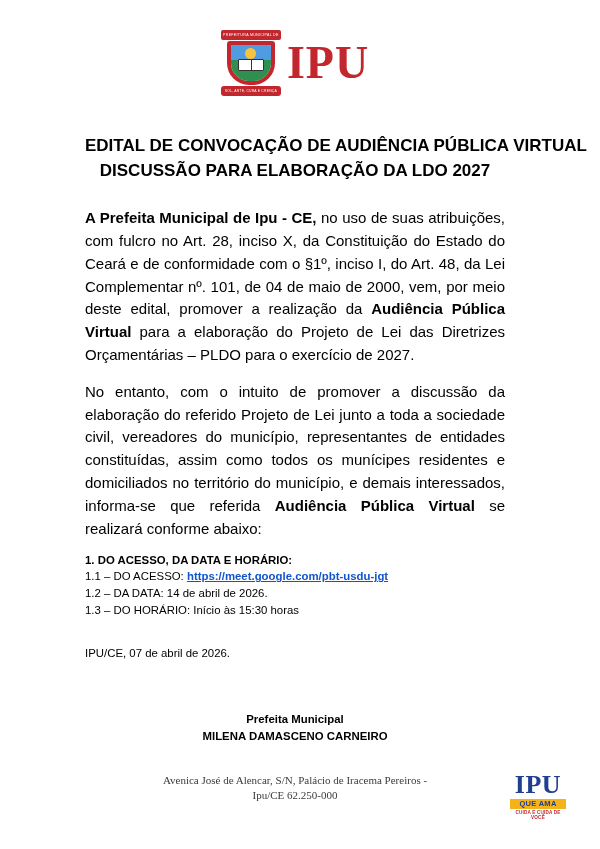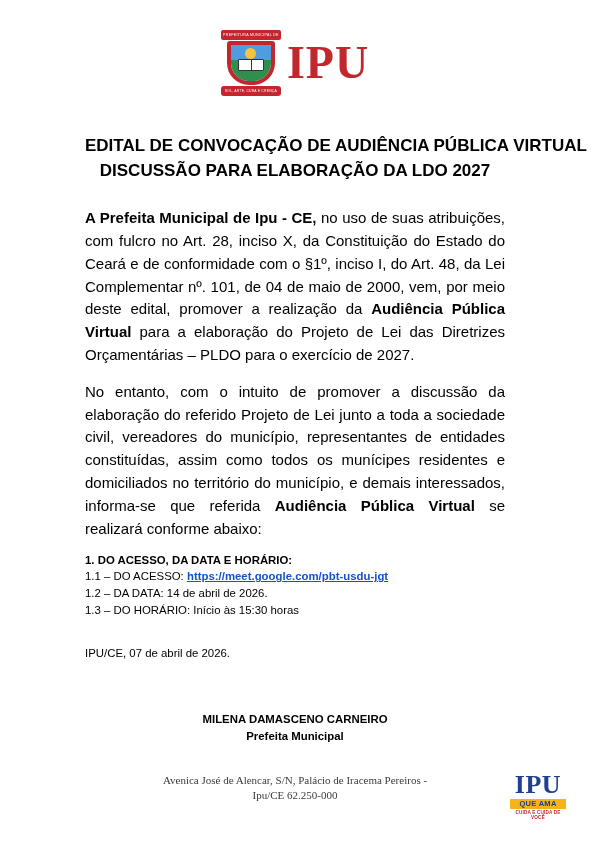--- a/index.html
+++ b/index.html
@@ -269,22 +269,22 @@
 
     <p class="item-line">
       <span>1.1 – DO ACESSO: </span><a href="#">https://meet.google.com/pbt-usdu-jgt</a>
     </p>
     <p class="item-line">1.2 – DA DATA: 14 de abril de 2026.</p>
     <p class="item-line">1.3 – DO HORÁRIO: Início às 15:30 horas</p>
 
     <div class="place-date">IPU/CE, 07 de abril de 2026.</div>
 
     <div class="signature">
+      <div>Prefeita Municipal</div>
       <div>MILENA DAMASCENO CARNEIRO</div>
-      <div>Prefeita Municipal</div>
     </div>
   </div>
 
   <div class="footer">
     <div class="footer-address">
       <div>Avenica José de Alencar, S/N, Palácio de Iracema Pereiros -</div>
       <div>Ipu/CE 62.250-000</div>
     </div>
     <div class="footer-logo">
       <div class="fl-main">IPU</div>

